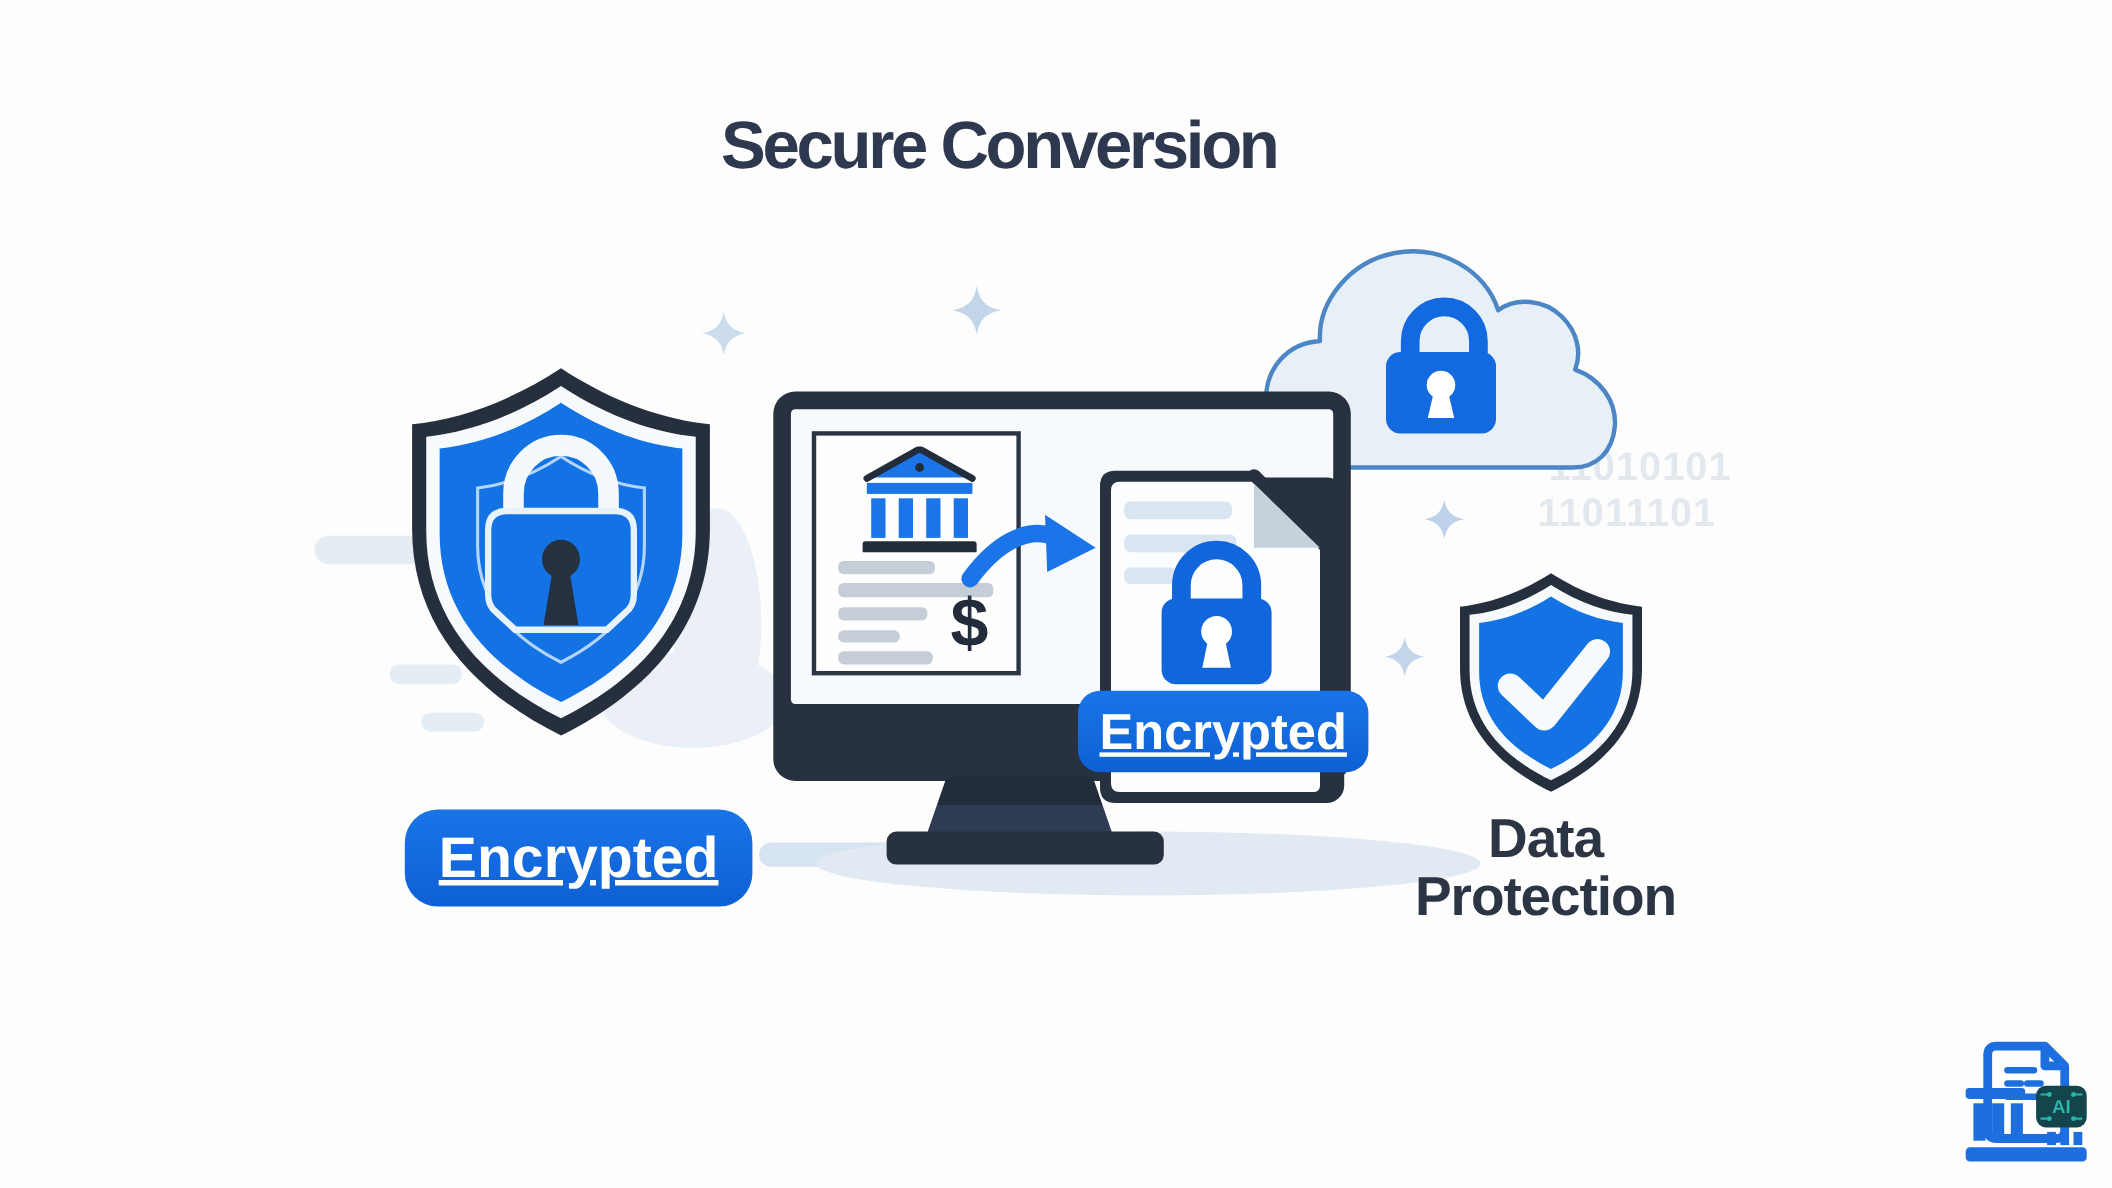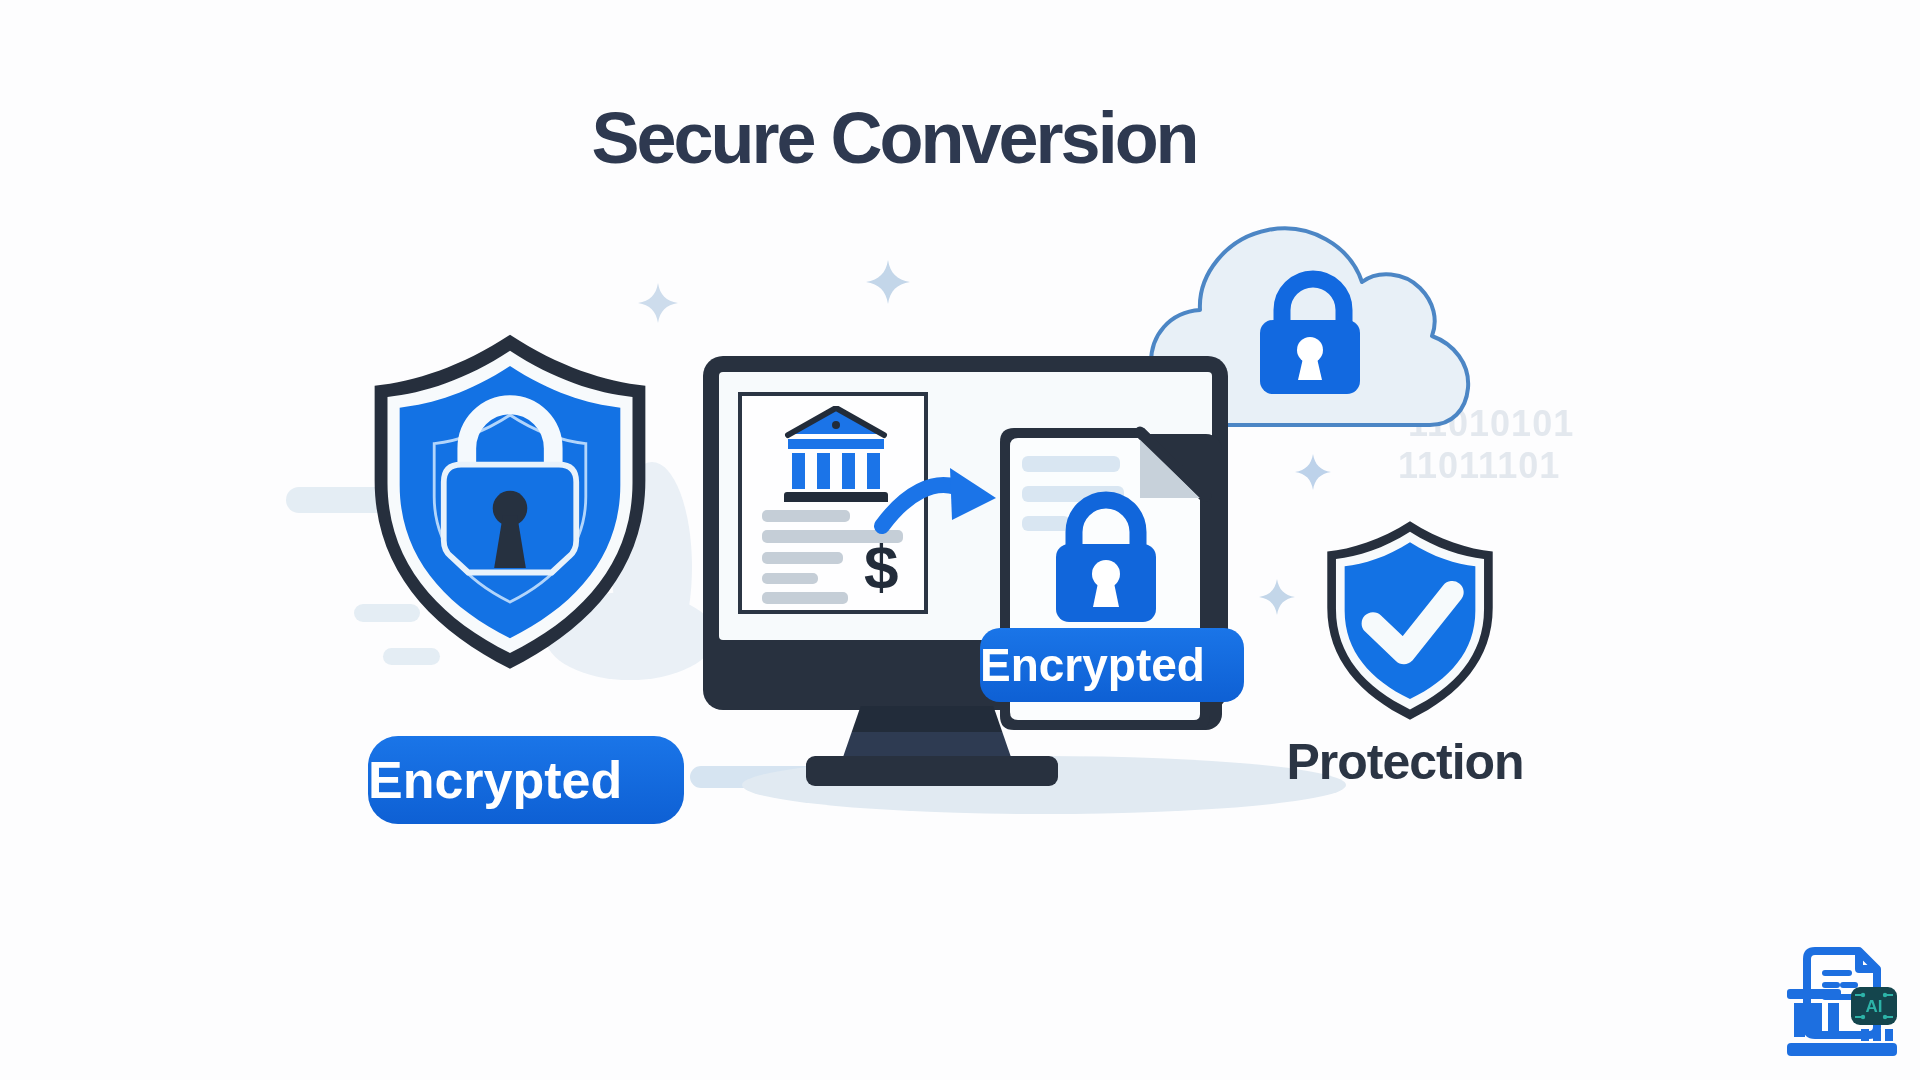--- a/index.html
+++ b/index.html
@@ -5,34 +5,34 @@
   html,body{margin:0;padding:0;background:#ffffff;}
   #stage{
     position:relative;width:1920px;height:1080px;overflow:hidden;
     background:#fdfdfe;font-family:"Liberation Sans", sans-serif;
   }
   .abs{position:absolute;}
   .z0{z-index:0}.z1{z-index:1}.z2{z-index:2}.z3{z-index:3}.z4{z-index:4}
 
   
   .title{
-    left:2px;top:102px;width:1784px;text-align:center;
-    font-size:72px;font-weight:700;letter-spacing:-3px;color:#2e3950;line-height:1;
+    left:16px;top:102px;width:1784px;text-align:center;
+    font-size:61px;font-weight:700;letter-spacing:-3px;color:#2e3950;line-height:1;
   }
 
   
   .soft{background:#e4edf4;border-radius:14px;}
   .blob{background:#eaf0f6;border-radius:50%;}
   .shadow-ellipse{background:#e1eaf2;border-radius:50%;}
   .connector{background:#d6e4f1;border-radius:11px;}
 
   
   .badge{
     background:linear-gradient(180deg,#1a75e8,#0e60d4);
-    color:#ffffff;font-weight:700;display:flex;align-items:center;justify-content:flex-start;
+    color:#ffffff;font-weight:700;display:flex;align-items:center;justify-content:center;text-decoration:underline;
   }
   .badge-left{left:368px;top:736px;width:316px;height:88px;border-radius:30px;font-size:52px;}
   .badge-right{left:980px;top:628px;width:264px;height:74px;border-radius:20px;font-size:46px;}
 
   
   .monitor-frame{left:703px;top:356px;width:525px;height:354px;background:#28313f;border-radius:20px;}
   .monitor-screen{left:719px;top:372px;width:493px;height:268px;background:#f7fafc;border-radius:4px;}
   .monitor-neck{
     left:842px;top:706px;width:170px;height:54px;
     background:linear-gradient(180deg,#222c3a 0 48%,#2e3b52 48%);
@@ -156,20 +156,21 @@
   </svg>
   <svg class="abs z4" style="left:1295px;top:454px;" width="36" height="36" viewBox="0 0 40 40">
     <path d="M20 0 C22 12 28 18 40 20 C28 22 22 28 20 40 C18 28 12 22 0 20 C12 18 18 12 20 0 Z" fill="#bdd2ea"></path>
   </svg>
   <svg class="abs z4" style="left:1259px;top:579px;" width="36" height="36" viewBox="0 0 40 40">
     <path d="M20 0 C22 12 28 18 40 20 C28 22 22 28 20 40 C18 28 12 22 0 20 C12 18 18 12 20 0 Z" fill="#c3d6e9"></path>
   </svg>
 
   <div class="abs title z4">Secure Conversion</div>
   <div class="abs dp-label z4">
+    <div>Data</div>
     <div>Protection</div>
   </div>
 
   <svg class="abs z4" style="left:1785px;top:945px;" width="135" height="130" viewBox="0 0 135 130">
     <path d="M30 6 h44 l18 18 v58 q0 8 -8 8 h-54 q-8 0 -8 -8 v-68 q0 -8 8 -8 z" fill="#fefeff" stroke="#1d6fe0" stroke-width="8" stroke-linejoin="round"></path>
     <path d="M74 6 v18 h18" fill="none" stroke="#1d6fe0" stroke-width="8" stroke-linejoin="round"></path>
     <g stroke="#1d6fe0" stroke-width="6" stroke-linecap="round">
       <line x1="40" y1="28" x2="64" y2="28"></line>
       <line x1="40" y1="40" x2="52" y2="40"></line>
       <line x1="58" y1="40" x2="70" y2="40"></line>

